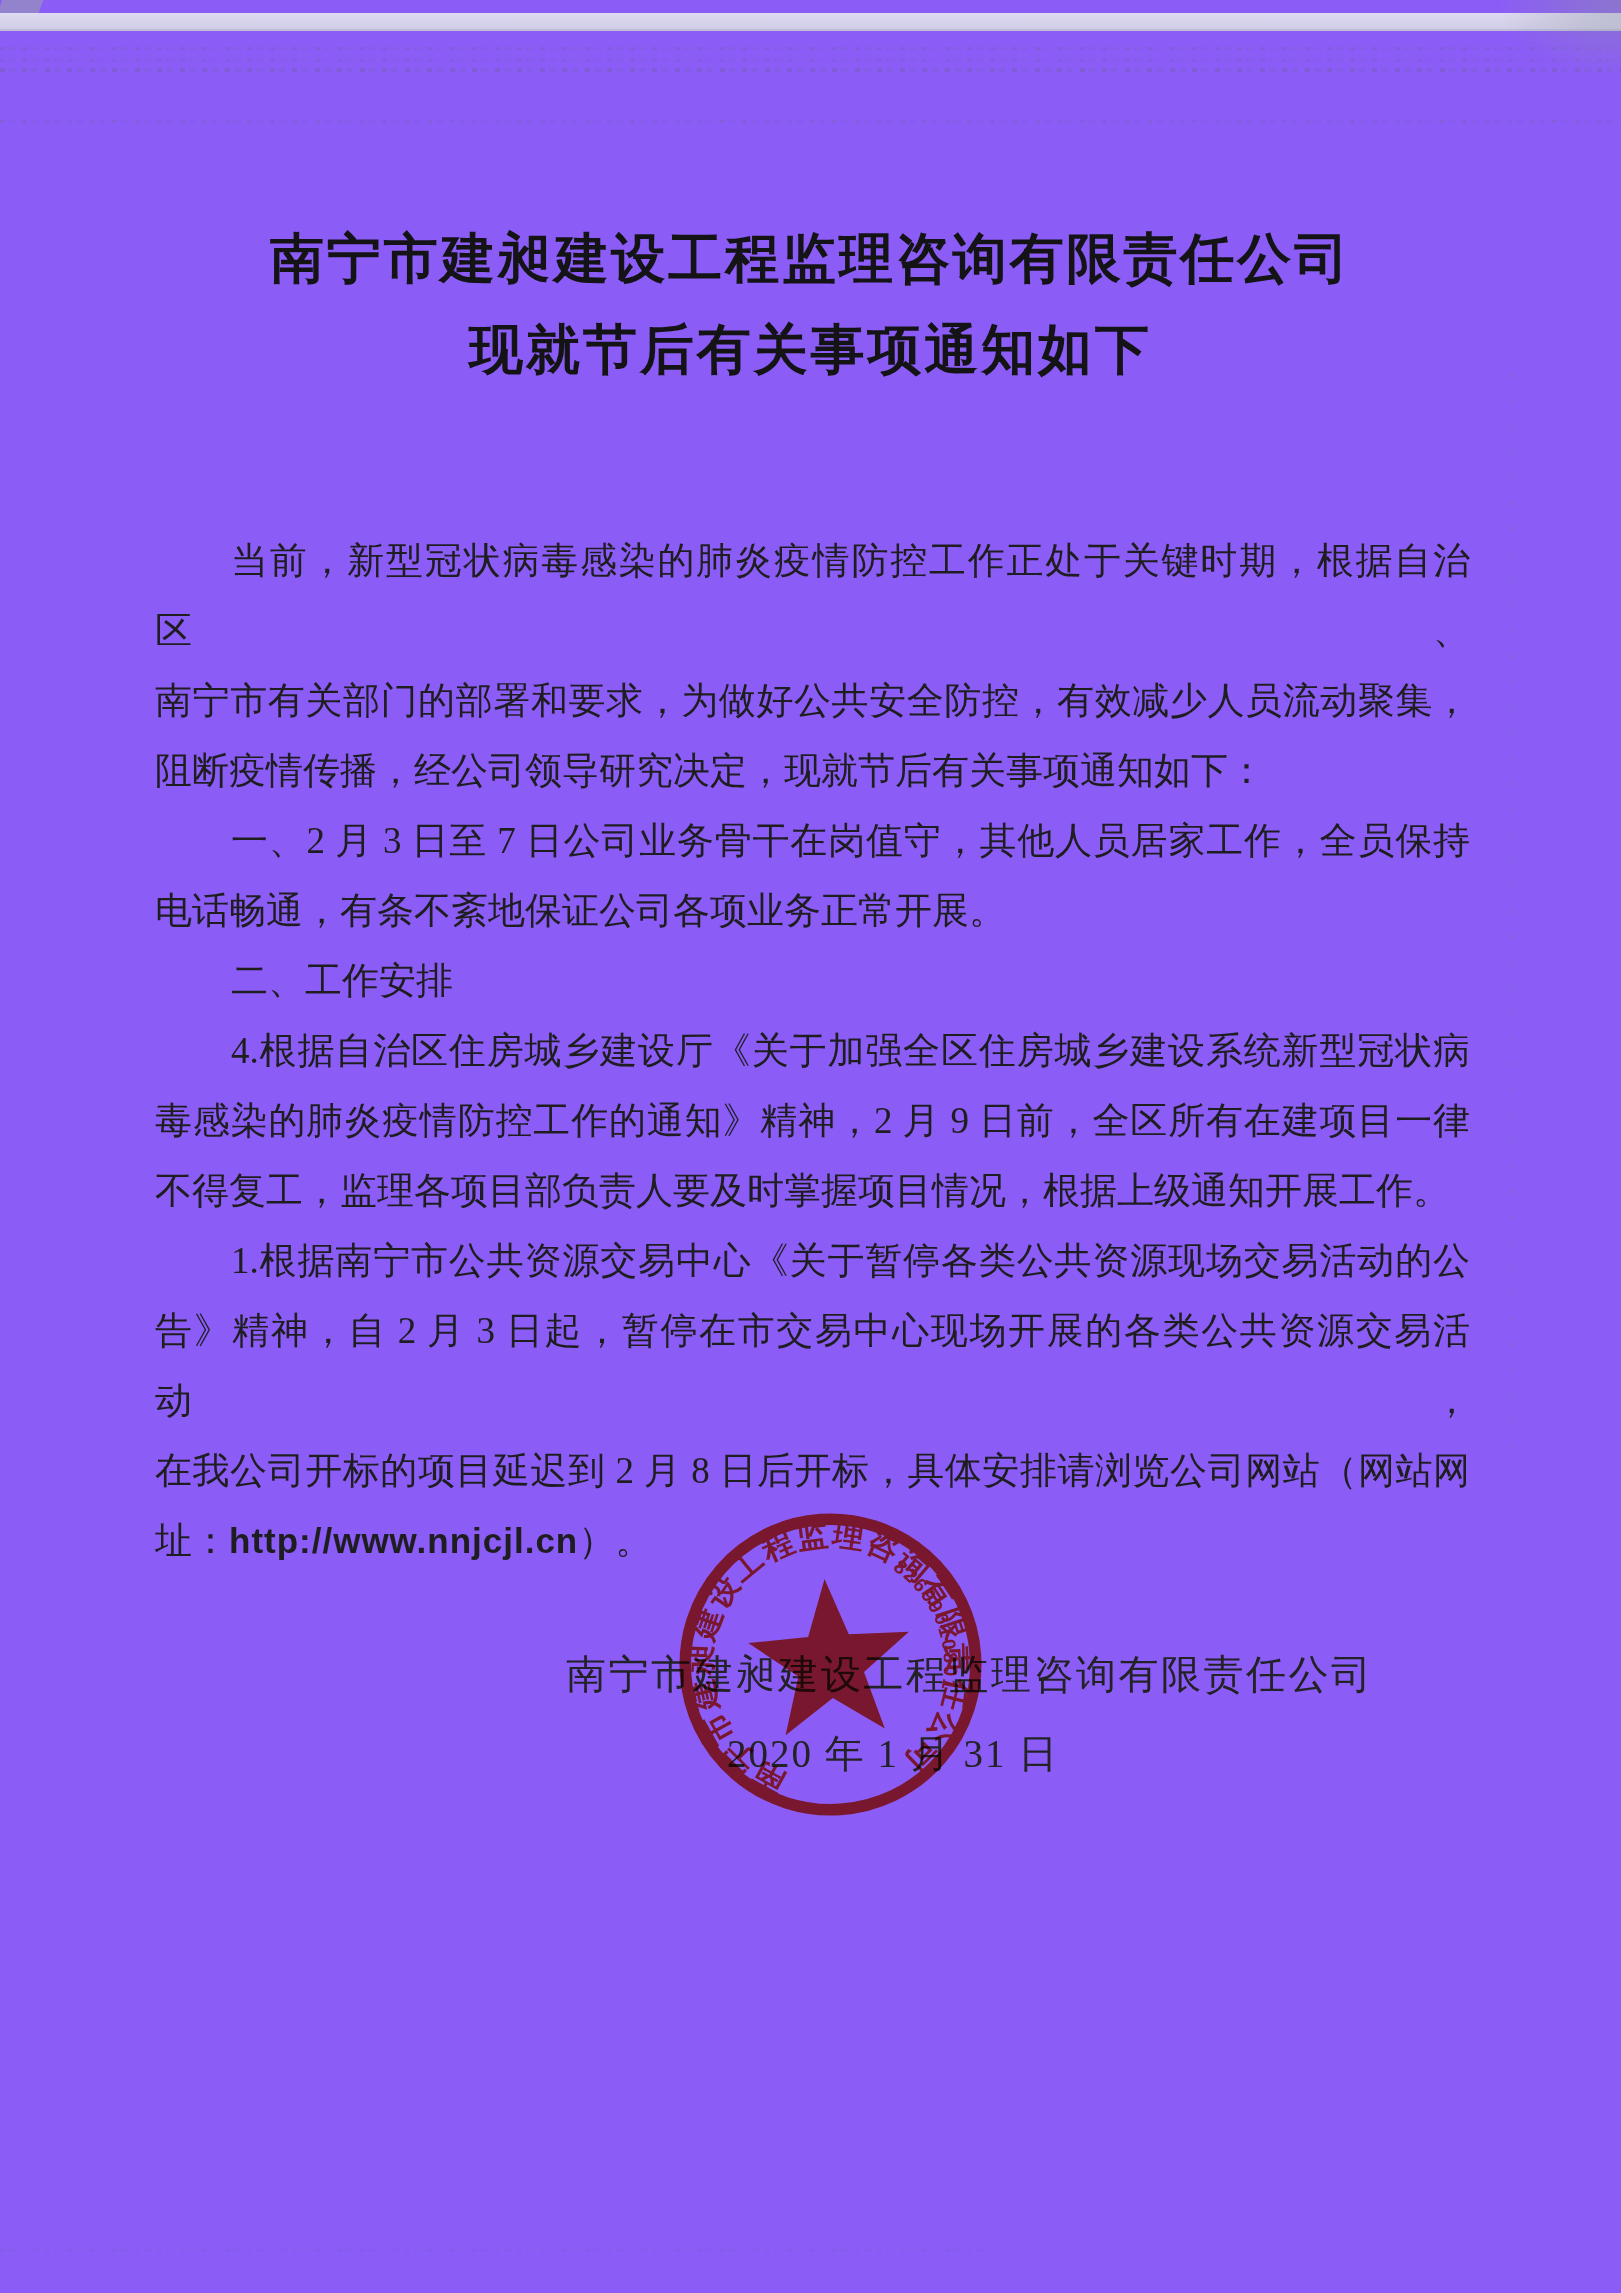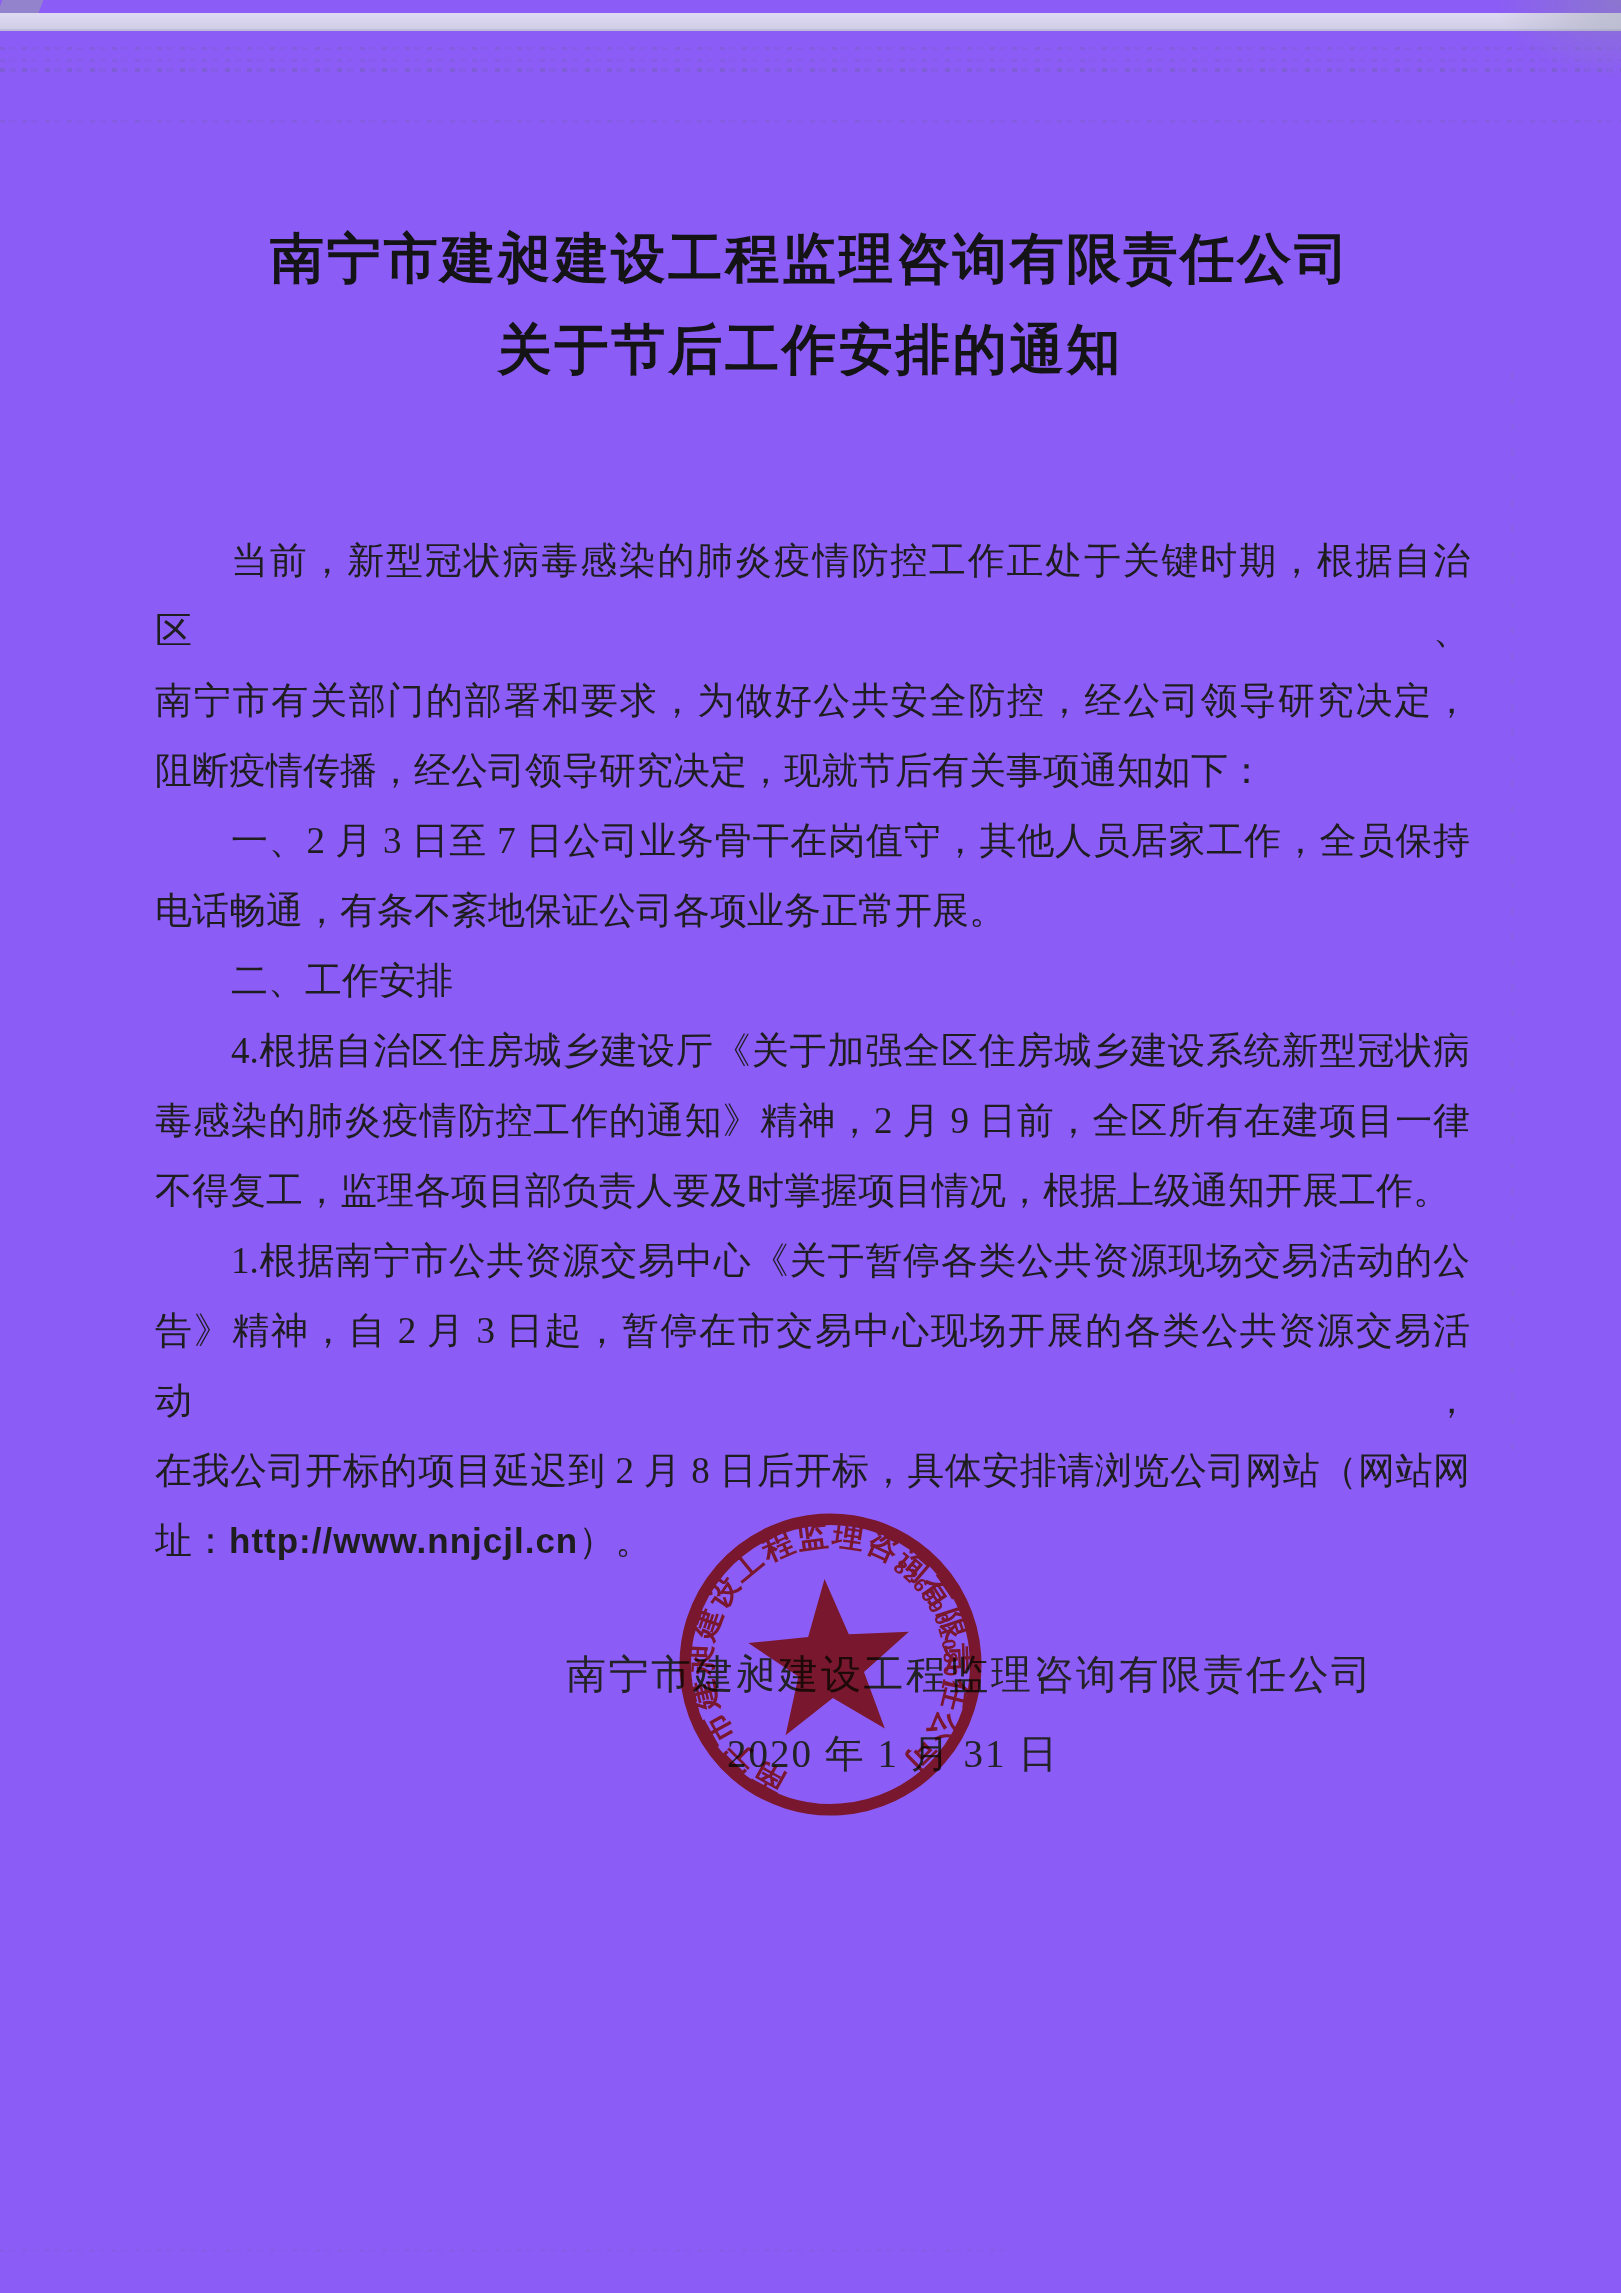--- a/index.html
+++ b/index.html
@@ -96,25 +96,25 @@
   <div class="artifact streak s1"></div>
   <div class="artifact streak s2"></div>
   <div class="artifact streak s3"></div>
   <div class="artifact streak s4"></div>
   <div class="artifact streak s5"></div>
   <div class="artifact corner-smear-right"></div>
   <div class="artifact corner-mark-left"></div>
   <div class="artifact edge-dashes-right"></div>
 
   <div class="doc-title" id="title-line1">南宁市建昶建设工程监理咨询有限责任公司</div>
-  <div class="doc-title" id="title-line2">关于节后工作安排的通知</div>
+  <div class="doc-title" id="title-line2">现就节后有关事项通知如下</div>
 
   <div id="body-text">
       <div class="line indent fill">当前，新型冠状病毒感染的肺炎疫情防控工作正处于关键时期，根据自治区、</div>
-      <div class="line fill">南宁市有关部门的部署和要求，为做好公共安全防控，经公司领导研究决定，</div>
+      <div class="line fill">南宁市有关部门的部署和要求，为做好公共安全防控，有效减少人员流动聚集，</div>
       <div class="line">阻断疫情传播，经公司领导研究决定，现就节后有关事项通知如下：</div>
       <div class="line indent fill">一、2 月 3 日至 7 日公司业务骨干在岗值守，其他人员居家工作，全员保持</div>
       <div class="line">电话畅通，有条不紊地保证公司各项业务正常开展。</div>
       <div class="line indent">二、工作安排</div>
       <div class="line indent fill">4.根据自治区住房城乡建设厅《关于加强全区住房城乡建设系统新型冠状病</div>
       <div class="line fill">毒感染的肺炎疫情防控工作的通知》精神，2 月 9 日前，全区所有在建项目一律</div>
       <div class="line">不得复工，监理各项目部负责人要及时掌握项目情况，根据上级通知开展工作。</div>
       <div class="line indent fill">1.根据南宁市公共资源交易中心《关于暂停各类公共资源现场交易活动的公</div>
       <div class="line fill">告》精神，自 2 月 3 日起，暂停在市交易中心现场开展的各类公共资源交易活动，</div>
       <div class="line fill">在我公司开标的项目延迟到 2 月 8 日后开标，具体安排请浏览公司网站（网站网</div>

